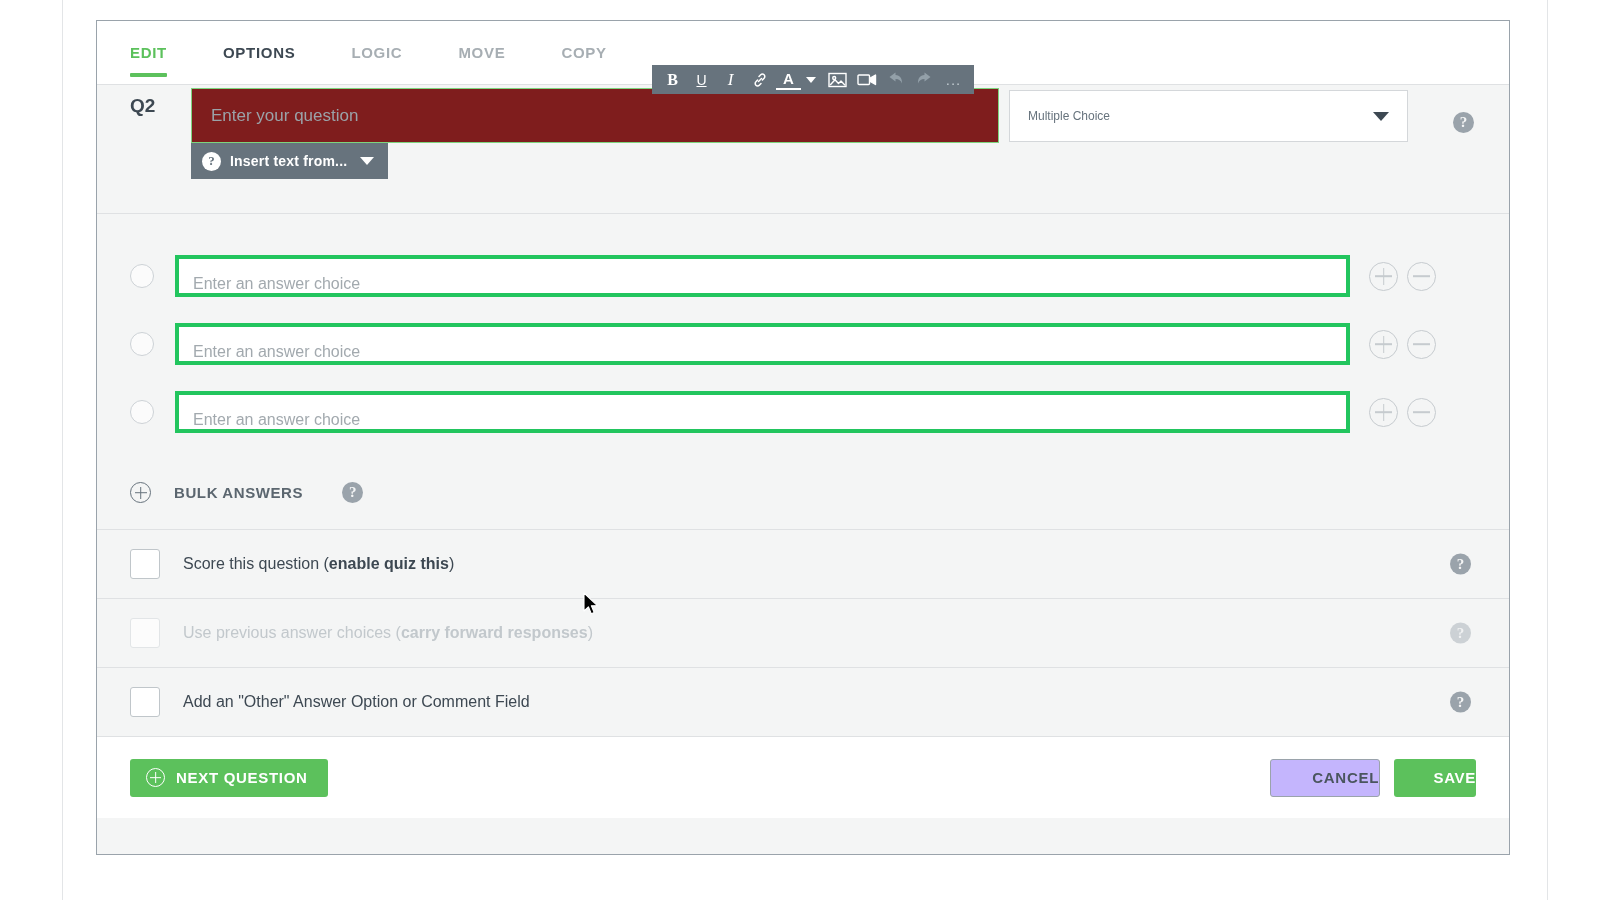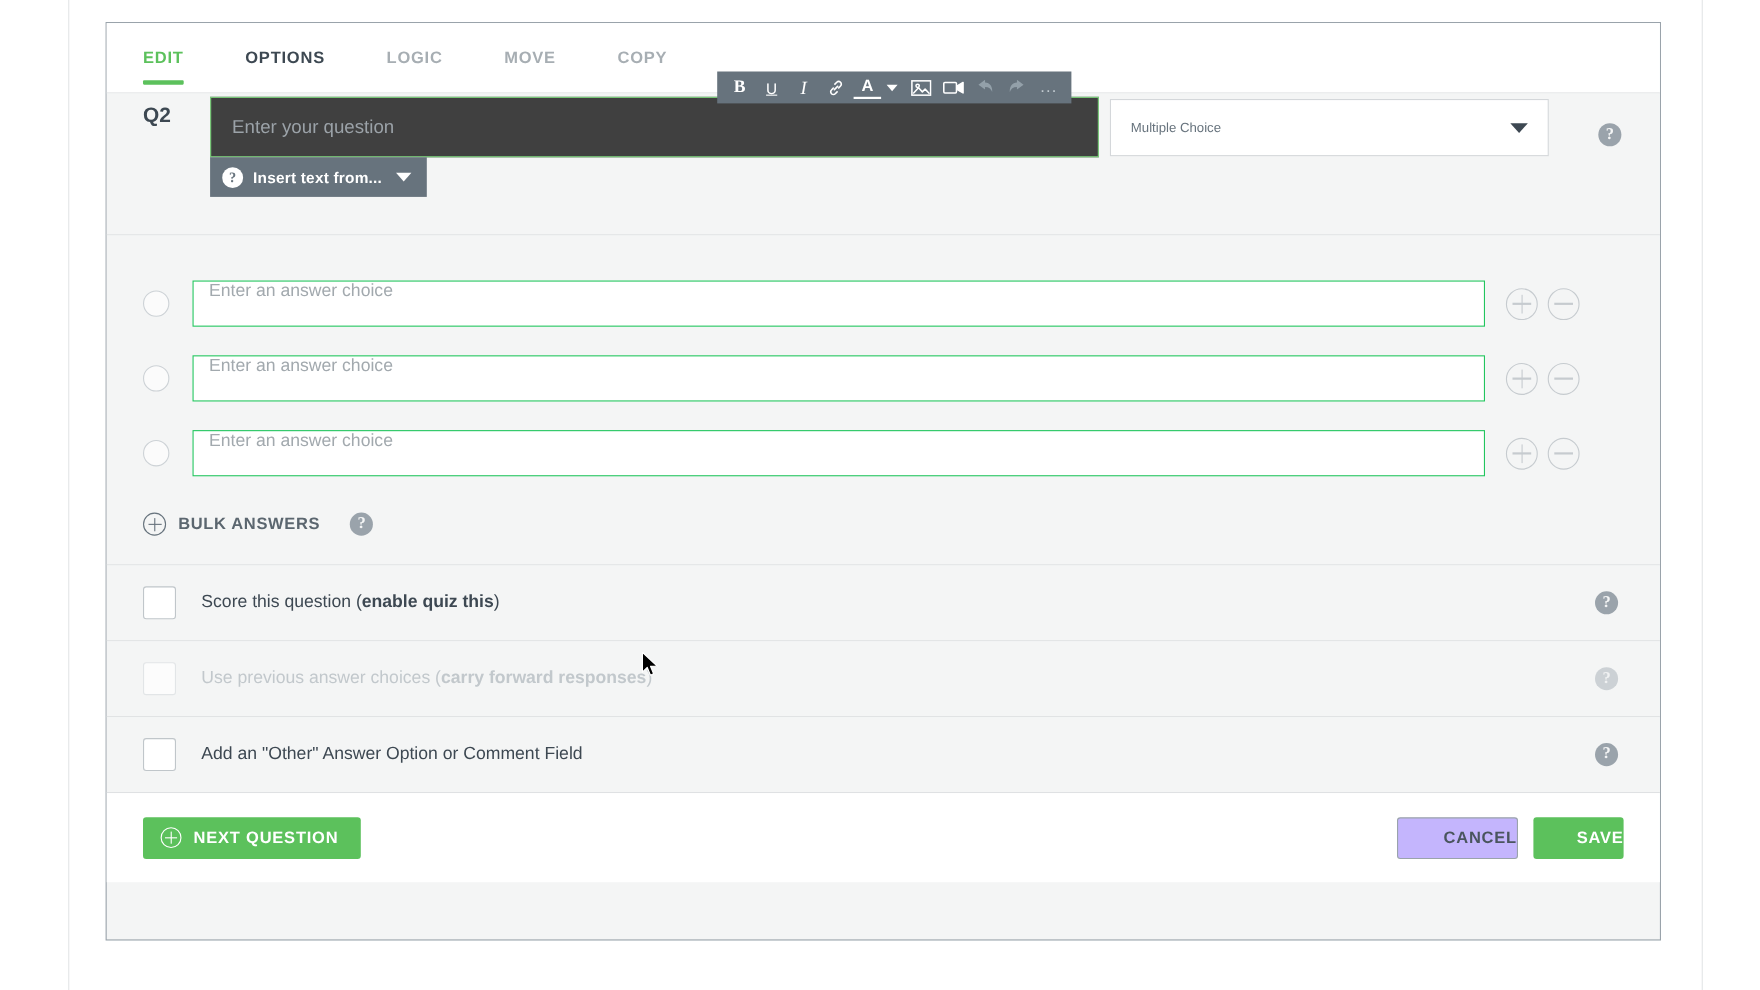--- a/index.html
+++ b/index.html
@@ -83,21 +83,21 @@
     position: absolute;
     left: 33px; top: 10px;
     font-size: 19px;
     font-weight: bold;
     color: #3d4852;
   }
   .qinput {
     position: absolute;
     left: 94px; top: 3px;
     width: 808px; height: 55px;
-    background: #404040;
+    background: #7f1d1d;
     border: 1px solid #7ed47e;
     box-sizing: border-box;
     display: flex;
     align-items: center;
     padding-left: 19px;
     font-size: 17px;
     color: #9ba2a8;
     cursor: text;
   }
 
@@ -227,23 +227,23 @@
     border: 1px solid #cdd2d6;
     border-radius: 50%;
     background: #fbfbfb;
     margin-right: 21px;
     flex: 0 0 auto;
     cursor: pointer;
   }
   .choice-input {
     width: 1175px; height: 42px;
     background: #ffffff;
-    border: 1px solid #22c55e;
+    border: 4px solid #22c55e;
     box-sizing: border-box;
-    display: flex; align-items: flex-start;
+    display: flex; align-items: flex-end;
     padding-left: 14px;
     font-size: 16px;
     color: #a2a9ae;
     cursor: text;
   }
   .rowbtns {
     display: flex; align-items: center; gap: 9px; margin-left: 19px;
   }
   .circ {
     width: 27px; height: 27px;
@@ -260,22 +260,22 @@
     left: 5px; right: 5px; top: 50%; height: 1.6px; transform: translateY(-50%);
   }
   .circ.plus::after {
     top: 5px; bottom: 5px; left: 50%; width: 1.6px; transform: translateX(-50%);
   }
   .circ.minus::after { display: none; }
 
   .bulk {
     display: flex; align-items: center;
     padding-left: 33px;
-    margin-top: 20px;
-    gap: 0;
+    margin-top: 36px;
+    gap: 12px;
   }
   .bulk-plus {
     width: 19px; height: 19px; border-radius: 50%;
     border: 1.6px solid #67737d; position: relative; margin-right: 11px;
     cursor: pointer;
   }
   .bulk-plus::before, .bulk-plus::after {
     content: ""; position: absolute; background: #67737d;
   }
   .bulk-plus::before { left: 3.5px; right: 3.5px; top: 50%; height: 1.6px; transform: translateY(-50%);}

